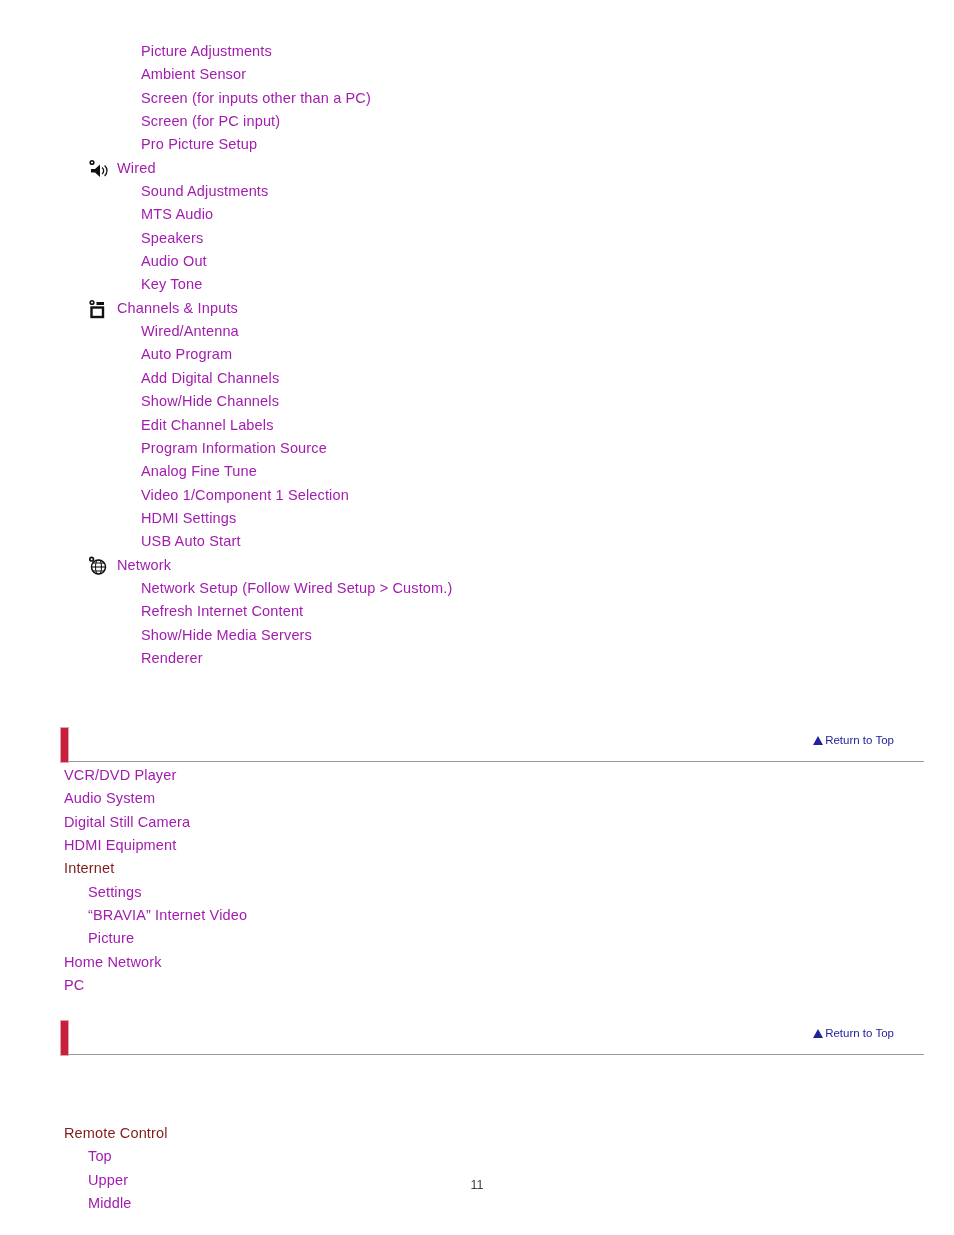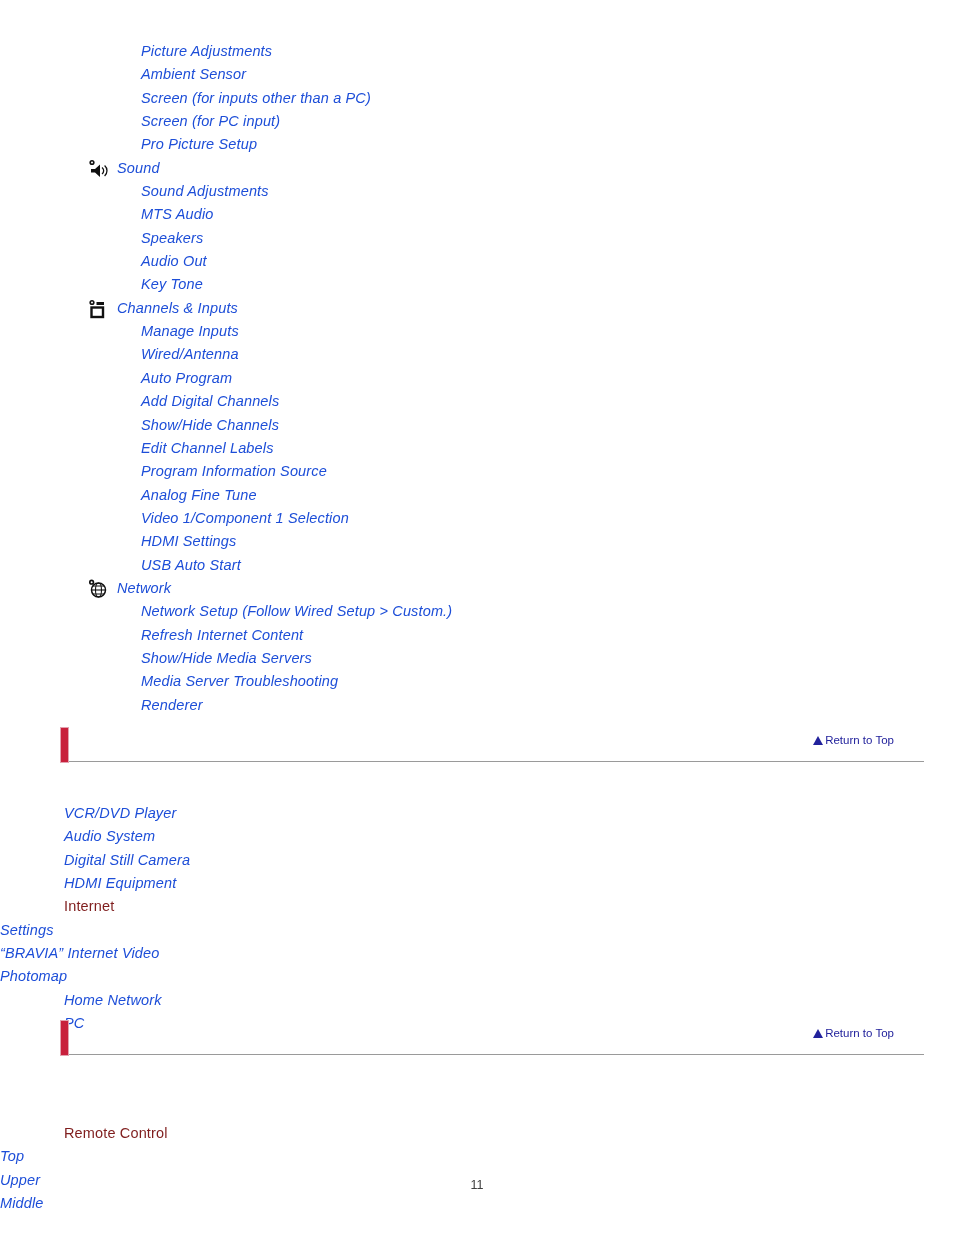--- a/index.html
+++ b/index.html
@@ -39,37 +39,36 @@
     white-space: nowrap;
   }
 
   .toc-label {
     font-size: 14.5px;
     letter-spacing: 0.01em;
   }
 
   
   .lnk {
-    color: #1d4ed8;
+    color: #a21caf;
     text-decoration: none;
     cursor: pointer;
-    font-style: italic;
   }
   
   .plain {
     color: #7f1d1d;
   }
 
   
   .ind-icon   { padding-left: 117px; }   
   .ind-sub    { padding-left: 141px; }   
 
   
   .ind-a      { padding-left: 64px; }
-  .ind-b      { }
+  .ind-b      { padding-left: 88px; }
 
   
   .cat-icon {
     position: absolute;
     left: 88px;
     top: 2px;
     width: 22px;
     height: 20px;
     display: block;
   }
@@ -141,35 +140,34 @@
       <div class="toc-row"><a class="toc-label ind-sub lnk">Screen (for PC input)</a></div>
       <div class="toc-row"><a class="toc-label ind-sub lnk">Pro Picture Setup</a></div>
       <div class="toc-row"><span class="cat-icon">
           <svg width="22" height="20" viewBox="0 0 22 20">
             <circle cx="4" cy="3.5" r="2.6" fill="#111111"></circle>
             <circle cx="4" cy="3.5" r="1.0" fill="#ffffff"></circle>
             <path d="M3 10 L7 10 L12 5.5 L12 18 L7 13.5 L3 13.5 Z" fill="#111111"></path>
             <path d="M14 8.5 A4 4 0 0 1 14 15" stroke="#111111" stroke-width="1.3" fill="none"></path>
             <path d="M16.6 6.5 A7 7 0 0 1 16.6 17" stroke="#111111" stroke-width="1.3" fill="none"></path>
           </svg>
-        </span><a class="toc-label ind-icon lnk">Sound</a></div>
+        </span><a class="toc-label ind-icon lnk">Wired</a></div>
       <div class="toc-row"><a class="toc-label ind-sub lnk">Sound Adjustments</a></div>
       <div class="toc-row"><a class="toc-label ind-sub lnk">MTS Audio</a></div>
       <div class="toc-row"><a class="toc-label ind-sub lnk">Speakers</a></div>
       <div class="toc-row"><a class="toc-label ind-sub lnk">Audio Out</a></div>
       <div class="toc-row"><a class="toc-label ind-sub lnk">Key Tone</a></div>
       <div class="toc-row"><span class="cat-icon">
           <svg width="22" height="20" viewBox="0 0 22 20">
             <circle cx="4" cy="3.5" r="2.6" fill="#111111"></circle>
             <circle cx="4" cy="3.5" r="1.0" fill="#ffffff"></circle>
             <rect x="8.5" y="3" width="7.5" height="3" fill="#111111"></rect>
             <rect x="3.5" y="8.5" width="11.5" height="9.5" fill="none" stroke="#111111" stroke-width="2.4"></rect>
           </svg>
         </span><a class="toc-label ind-icon lnk">Channels &amp; Inputs</a></div>
-      <div class="toc-row"><a class="toc-label ind-sub lnk">Manage Inputs</a></div>
       <div class="toc-row"><a class="toc-label ind-sub lnk">Wired/Antenna</a></div>
       <div class="toc-row"><a class="toc-label ind-sub lnk">Auto Program</a></div>
       <div class="toc-row"><a class="toc-label ind-sub lnk">Add Digital Channels</a></div>
       <div class="toc-row"><a class="toc-label ind-sub lnk">Show/Hide Channels</a></div>
       <div class="toc-row"><a class="toc-label ind-sub lnk">Edit Channel Labels</a></div>
       <div class="toc-row"><a class="toc-label ind-sub lnk">Program Information Source</a></div>
       <div class="toc-row"><a class="toc-label ind-sub lnk">Analog Fine Tune</a></div>
       <div class="toc-row"><a class="toc-label ind-sub lnk">Video 1/Component 1 Selection</a></div>
       <div class="toc-row"><a class="toc-label ind-sub lnk">HDMI Settings</a></div>
       <div class="toc-row"><a class="toc-label ind-sub lnk">USB Auto Start</a></div>
@@ -180,45 +178,44 @@
             <circle cx="10.5" cy="11" r="7" fill="none" stroke="#111111" stroke-width="1.5"></circle>
             <ellipse cx="10.5" cy="11" rx="3" ry="7" fill="none" stroke="#111111" stroke-width="1.1"></ellipse>
             <line x1="3.5" y1="11" x2="17.5" y2="11" stroke="#111111" stroke-width="1.1"></line>
             <line x1="4.6" y1="7" x2="16.4" y2="7" stroke="#111111" stroke-width="1.0"></line>
             <line x1="4.6" y1="15" x2="16.4" y2="15" stroke="#111111" stroke-width="1.0"></line>
           </svg>
         </span><a class="toc-label ind-icon lnk">Network</a></div>
       <div class="toc-row"><a class="toc-label ind-sub lnk">Network Setup (Follow Wired Setup &gt; Custom.)</a></div>
       <div class="toc-row"><a class="toc-label ind-sub lnk">Refresh Internet Content</a></div>
       <div class="toc-row"><a class="toc-label ind-sub lnk">Show/Hide Media Servers</a></div>
-      <div class="toc-row"><a class="toc-label ind-sub lnk">Media Server Troubleshooting</a></div>
       <div class="toc-row"><a class="toc-label ind-sub lnk">Renderer</a></div>
     </div>
 
   <div class="sep" style="top:727px;">
     <div class="sep-redbar"></div>
     <div class="sep-rule"></div>
     <a class="sep-return">
       <span class="tri">
         <svg width="10" height="9" viewBox="0 0 10 9">
             <polygon points="5,0 10,9 0,9" fill="#22229c"></polygon>
           </svg>
       </span><span>Return to Top</span>
     </a>
   </div>
 
-  <div class="toc-section" id="sec-1" style="top:802px;">
+  <div class="toc-section" id="sec-1" style="top:764px;">
       <div class="toc-row"><a class="toc-label ind-a lnk">VCR/DVD Player</a></div>
       <div class="toc-row"><a class="toc-label ind-a lnk">Audio System</a></div>
       <div class="toc-row"><a class="toc-label ind-a lnk">Digital Still Camera</a></div>
       <div class="toc-row"><a class="toc-label ind-a lnk">HDMI Equipment</a></div>
       <div class="toc-row"><span class="toc-label ind-a plain">Internet</span></div>
       <div class="toc-row"><a class="toc-label ind-b lnk">Settings</a></div>
       <div class="toc-row"><a class="toc-label ind-b lnk">“BRAVIA” Internet Video</a></div>
-      <div class="toc-row"><a class="toc-label ind-b lnk">Photomap</a></div>
+      <div class="toc-row"><a class="toc-label ind-b lnk">Picture</a></div>
       <div class="toc-row"><a class="toc-label ind-a lnk">Home Network</a></div>
       <div class="toc-row"><a class="toc-label ind-a lnk">PC</a></div>
     </div>
 
   <div class="sep" style="top:1020px;">
     <div class="sep-redbar"></div>
     <div class="sep-rule"></div>
     <a class="sep-return">
       <span class="tri">
         <svg width="10" height="9" viewBox="0 0 10 9">

